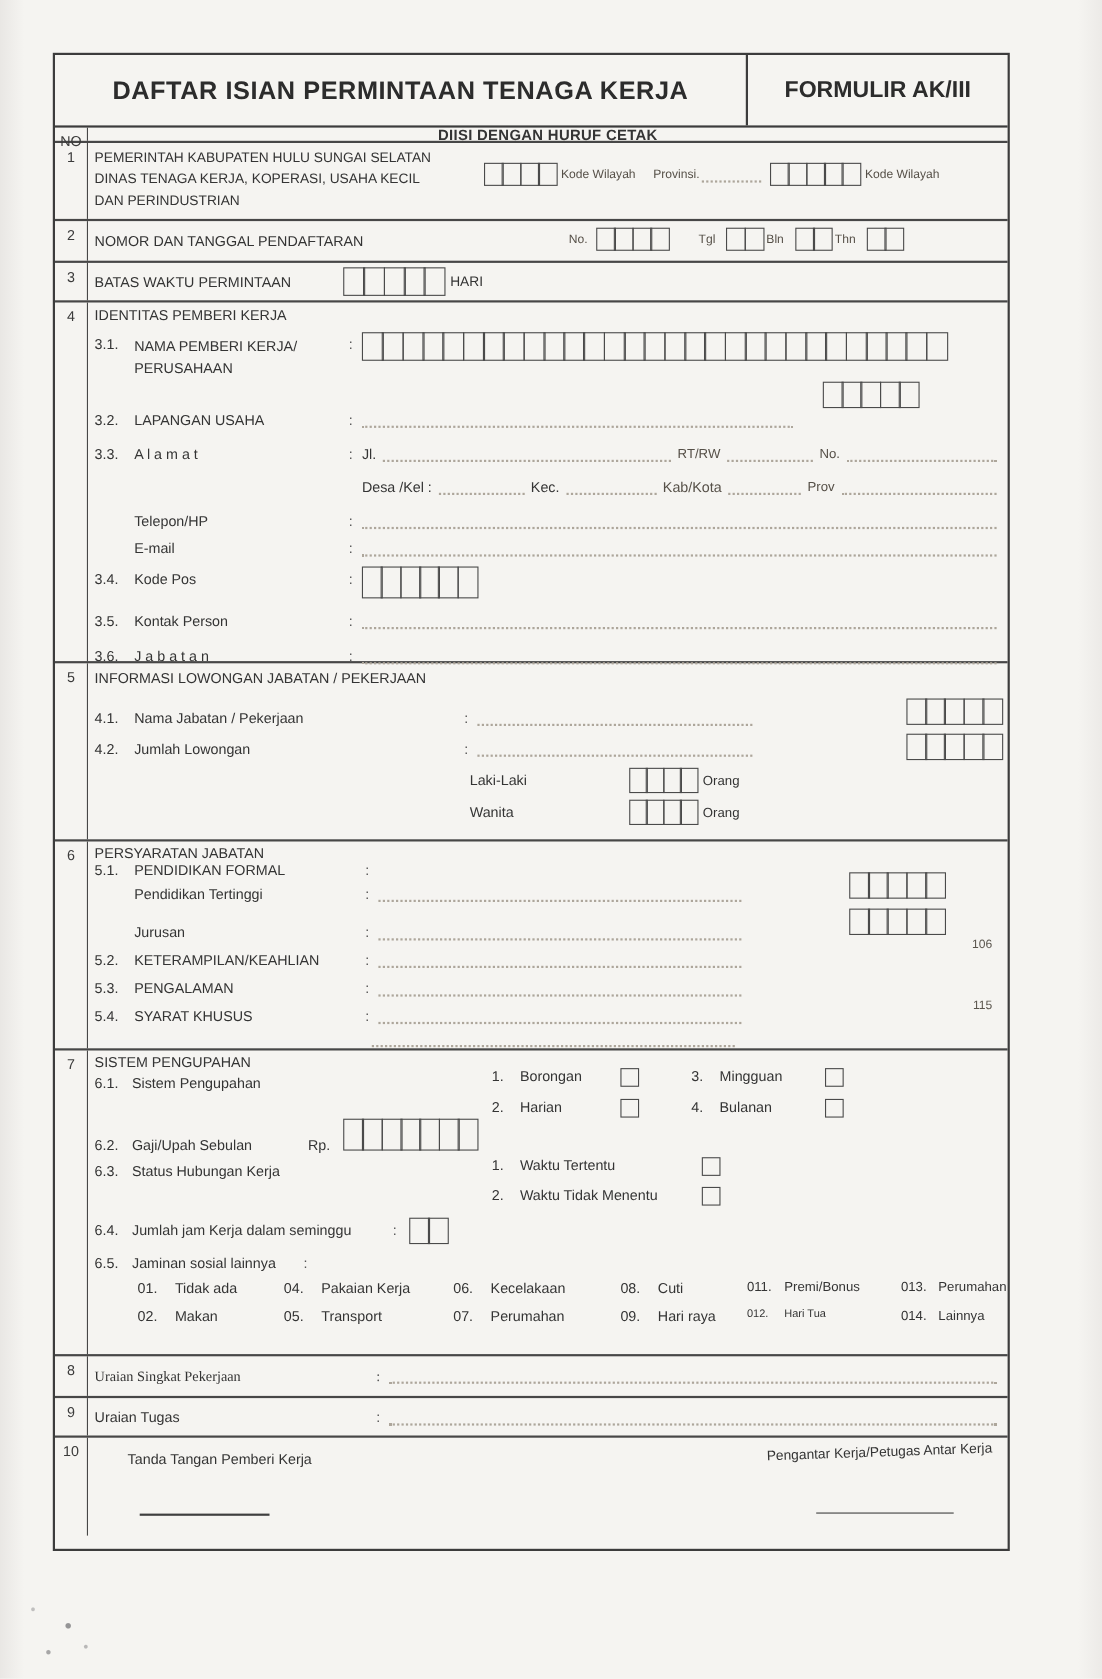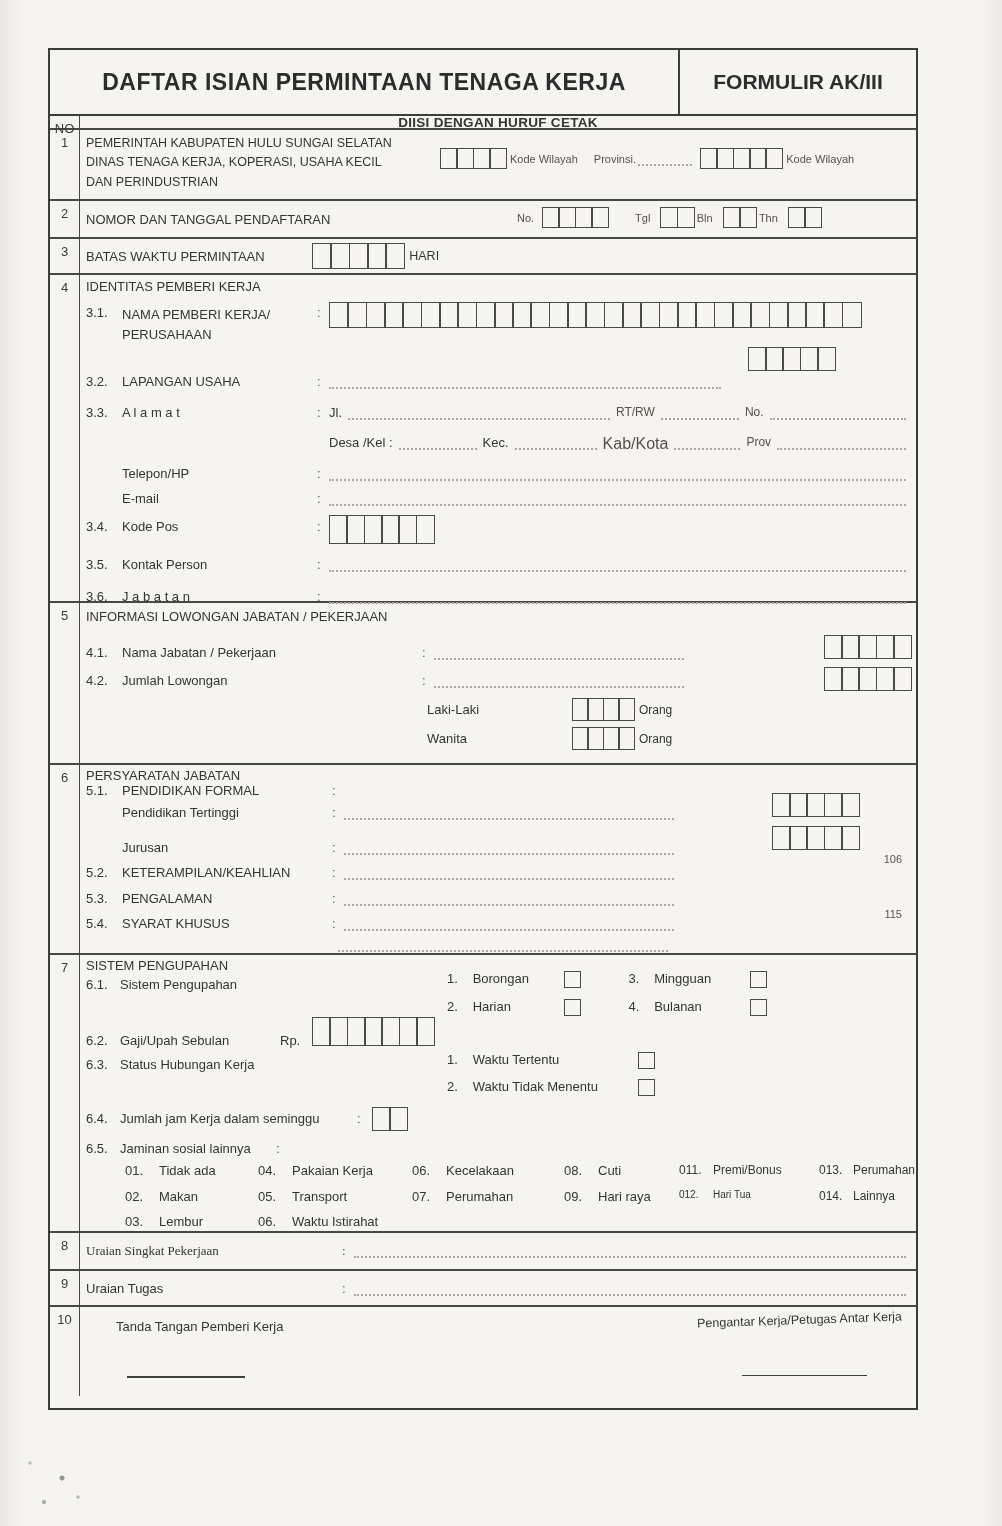--- a/index.html
+++ b/index.html
@@ -222,21 +222,21 @@
           <span class="dots" style="width:78px;margin:0 6px;"></span>
           <span class="smallgray" style="font-size:12px;">No.</span>
           <span class="dots grow" style="margin-left:6px;"></span>
         </div>
 
         <div class="sub" style="height:30px;padding-top:6px;margin-left:243px;">
           <span>Desa /Kel :</span>
           <span class="dots" style="width:78px;margin:0 6px;"></span>
           <span>Kec.</span>
           <span class="dots" style="width:82px;margin:0 6px;"></span>
-          <span class="smallgray" style="font-size:16px;">Kab/Kota</span>
+          <span class="smallgray" style="font-size:13px;">Kab/Kota</span>
           <span class="dots" style="width:66px;margin:0 6px;"></span>
           <span class="smallgray" style="font-size:12px;">Prov</span>
           <span class="dots grow" style="margin-left:6px;"></span>
         </div>
 
         <div class="sub" style="height:28px;padding-top:7px;">
           <span class="sn"></span>
           <span class="sl" style="width:195px;">Telepon/HP</span>
           <span class="colon">:</span>
           <span class="dots grow"></span>
@@ -479,24 +479,20 @@
           <span class="jcell" style="left:694px;font-size:12px;"><span class="jnum">013.</span><span>Perumahan</span></span>
         </div>
         <div class="abs" style="left:45px;top:234px;width:780px;height:20px;">
           <span class="jcell" style="left:0;"><span class="jnum">02.</span><span>Makan</span></span>
           <span class="jcell" style="left:133px;"><span class="jnum">05.</span><span>Transport</span></span>
           <span class="jcell" style="left:287px;"><span class="jnum">07.</span><span>Perumahan</span></span>
           <span class="jcell" style="left:439px;"><span class="jnum">09.</span><span>Hari raya</span></span>
           <span class="jcell" style="left:554px;font-size:10px;"><span class="jnum">012.</span><span>Hari Tua</span></span>
           <span class="jcell" style="left:694px;font-size:12px;"><span class="jnum">014.</span><span>Lainnya</span></span>
         </div>
-        <div class="abs" style="left:45px;top:259px;width:780px;height:20px;">
-          <span class="jcell" style="left:0;"><span class="jnum">03.</span><span>Lembur</span></span>
-          <span class="jcell" style="left:133px;"><span class="jnum">06.</span><span>Waktu Istirahat</span></span>
-        </div>
       </div>
     </div>
 
     <div class="row" style="height:38px;">
       <div class="num">8</div>
       <div class="content">
         <div class="sub" style="height:29px;padding-top:10px;font-family:Liberation Serif, serif;">
           <span class="sl" style="width:256px;">Uraian Singkat Pekerjaan</span>
           <span class="colon">:</span>
           <span class="dots grow"></span>

